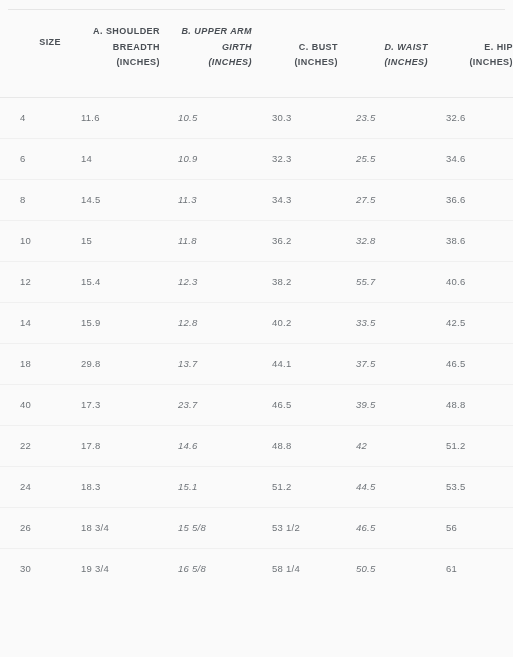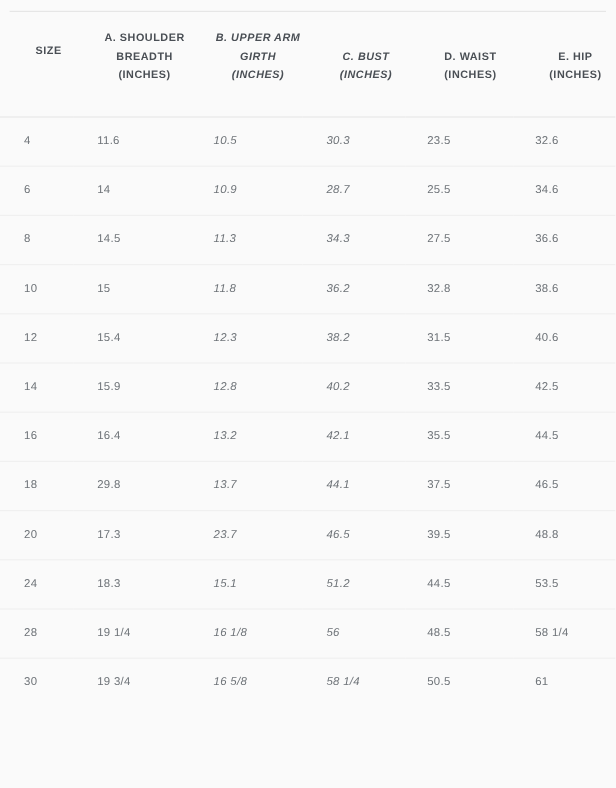--- a/index.html
+++ b/index.html
@@ -32,21 +32,21 @@
   }
 
   table.chart {
     width: 100%;
     border-collapse: collapse;
     table-layout: fixed;
     margin-top: 5px;
   }
 
   thead th {
-    text-align: center;
+    text-align: right;
     font-size: 9px;
     font-weight: bold;
     color: #4a4f55;
     letter-spacing: 0.45px;
     text-transform: uppercase;
     line-height: 15.4px;
     padding: 0;
     vertical-align: bottom;
     height: 92px;
     box-sizing: border-box;
@@ -84,22 +84,22 @@
   col.c-size  { width: 61px; }
   col.c-a     { width: 99px; }
   col.c-b     { width: 92px; }
   col.c-c     { width: 86px; }
   col.c-d     { width: 90px; }
   col.c-e     { width: 85px; }
 
   .pad-size { padding-left: 20px !important; }
   .pad-a    { padding-left: 20px !important; }
   .pad-b    { padding-left: 18px !important; font-style: italic; }
-  .pad-c    { padding-left: 20px !important; font-style: italic; }
-  .pad-d    { padding-left: 18px !important; }
+  .pad-c    { padding-left: 20px !important; }
+  .pad-d    { padding-left: 18px !important; font-style: italic; }
   .pad-e    { padding-left: 18px !important; }
 </style>
 </head>
 <body>
 
 <div id="size-chart">
 
   <div class="top-rule"></div>
 
   <table class="chart">
@@ -127,21 +127,21 @@
           <td class="pad-a">11.6</td>
           <td class="pad-b">10.5</td>
           <td class="pad-c">30.3</td>
           <td class="pad-d">23.5</td>
           <td class="pad-e">32.6</td>
         </tr>
         <tr>
           <td class="pad-size">6</td>
           <td class="pad-a">14</td>
           <td class="pad-b">10.9</td>
-          <td class="pad-c">28.7</td>
+          <td class="pad-c">32.3</td>
           <td class="pad-d">25.5</td>
           <td class="pad-e">34.6</td>
         </tr>
         <tr>
           <td class="pad-size">8</td>
           <td class="pad-a">14.5</td>
           <td class="pad-b">11.3</td>
           <td class="pad-c">34.3</td>
           <td class="pad-d">27.5</td>
           <td class="pad-e">36.6</td>
@@ -152,70 +152,70 @@
           <td class="pad-b">11.8</td>
           <td class="pad-c">36.2</td>
           <td class="pad-d">32.8</td>
           <td class="pad-e">38.6</td>
         </tr>
         <tr>
           <td class="pad-size">12</td>
           <td class="pad-a">15.4</td>
           <td class="pad-b">12.3</td>
           <td class="pad-c">38.2</td>
-          <td class="pad-d">31.5</td>
+          <td class="pad-d">55.7</td>
           <td class="pad-e">40.6</td>
         </tr>
         <tr>
           <td class="pad-size">14</td>
           <td class="pad-a">15.9</td>
           <td class="pad-b">12.8</td>
           <td class="pad-c">40.2</td>
           <td class="pad-d">33.5</td>
           <td class="pad-e">42.5</td>
         </tr>
         <tr>
-          <td class="pad-size">16</td>
-          <td class="pad-a">16.4</td>
-          <td class="pad-b">13.2</td>
-          <td class="pad-c">42.1</td>
-          <td class="pad-d">35.5</td>
-          <td class="pad-e">44.5</td>
-        </tr>
-        <tr>
           <td class="pad-size">18</td>
           <td class="pad-a">29.8</td>
           <td class="pad-b">13.7</td>
           <td class="pad-c">44.1</td>
           <td class="pad-d">37.5</td>
           <td class="pad-e">46.5</td>
         </tr>
         <tr>
-          <td class="pad-size">20</td>
+          <td class="pad-size">40</td>
           <td class="pad-a">17.3</td>
           <td class="pad-b">23.7</td>
           <td class="pad-c">46.5</td>
           <td class="pad-d">39.5</td>
           <td class="pad-e">48.8</td>
+        </tr>
+        <tr>
+          <td class="pad-size">22</td>
+          <td class="pad-a">17.8</td>
+          <td class="pad-b">14.6</td>
+          <td class="pad-c">48.8</td>
+          <td class="pad-d">42</td>
+          <td class="pad-e">51.2</td>
         </tr>
         <tr>
           <td class="pad-size">24</td>
           <td class="pad-a">18.3</td>
           <td class="pad-b">15.1</td>
           <td class="pad-c">51.2</td>
           <td class="pad-d">44.5</td>
           <td class="pad-e">53.5</td>
         </tr>
         <tr>
-          <td class="pad-size">28</td>
-          <td class="pad-a">19 1/4</td>
-          <td class="pad-b">16 1/8</td>
-          <td class="pad-c">56</td>
-          <td class="pad-d">48.5</td>
-          <td class="pad-e">58 1/4</td>
+          <td class="pad-size">26</td>
+          <td class="pad-a">18 3/4</td>
+          <td class="pad-b">15 5/8</td>
+          <td class="pad-c">53 1/2</td>
+          <td class="pad-d">46.5</td>
+          <td class="pad-e">56</td>
         </tr>
         <tr>
           <td class="pad-size">30</td>
           <td class="pad-a">19 3/4</td>
           <td class="pad-b">16 5/8</td>
           <td class="pad-c">58 1/4</td>
           <td class="pad-d">50.5</td>
           <td class="pad-e">61</td>
         </tr>
       </tbody>

